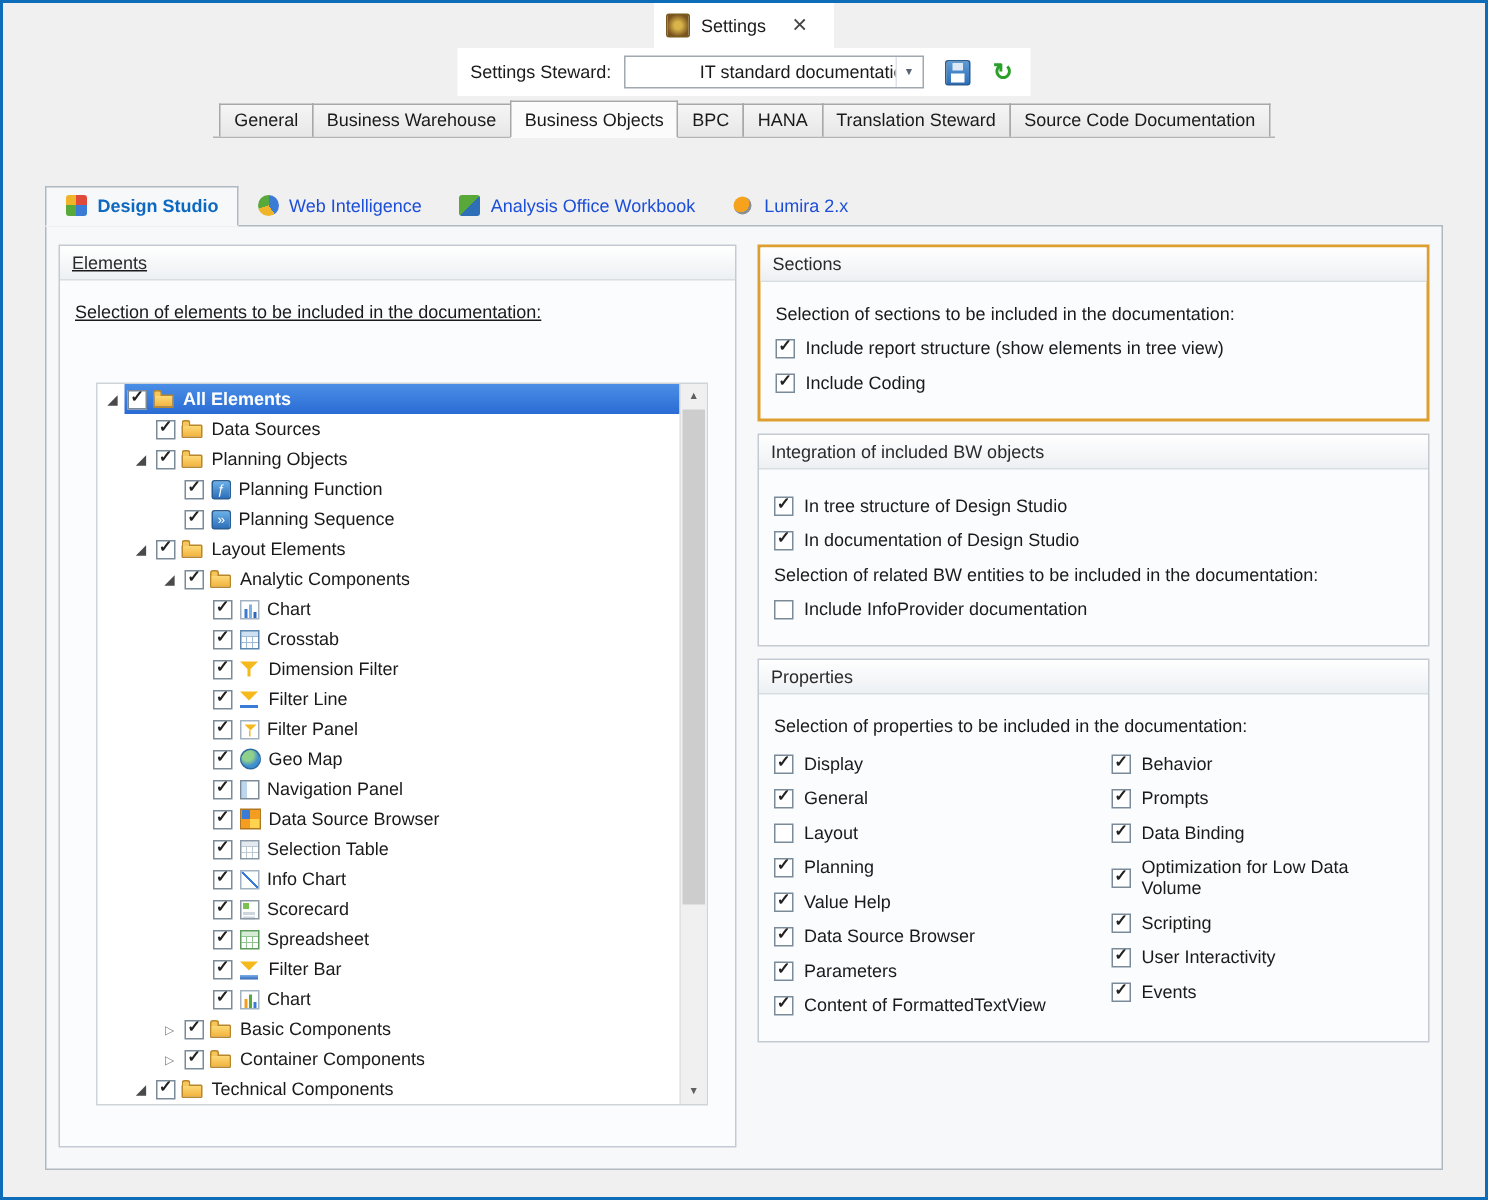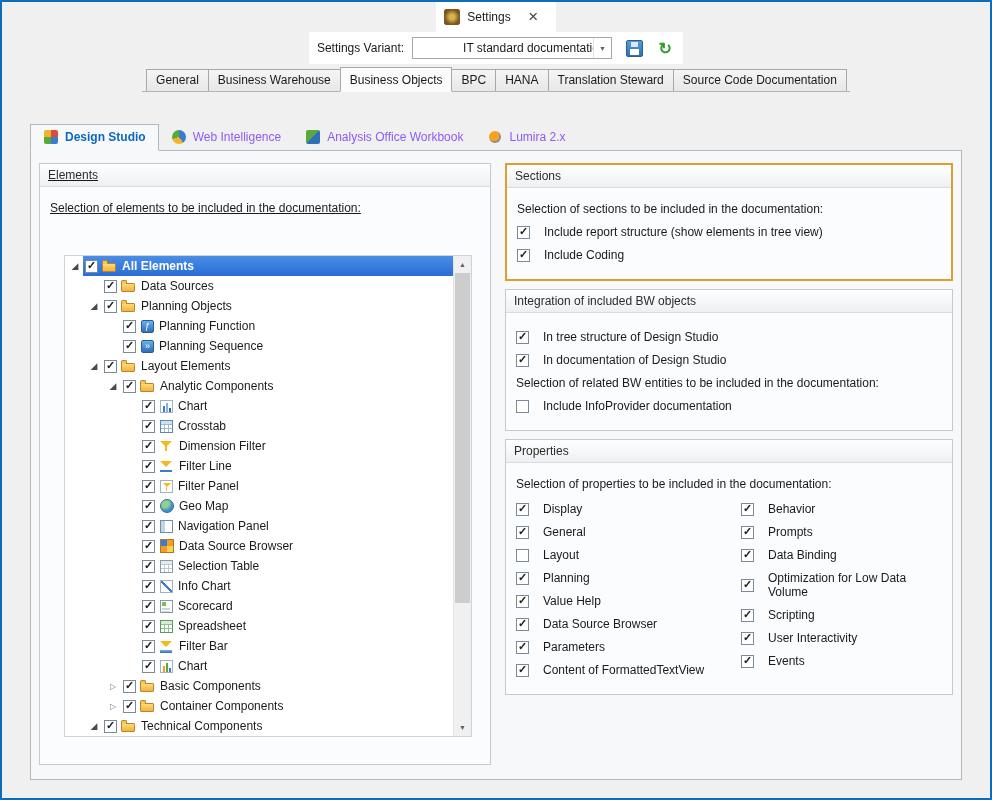--- a/index.html
+++ b/index.html
@@ -26,41 +26,41 @@
   .icon-refresh::after{content:"↻";}
 
   
   .tabstrip{background:#f0f0f0;display:flex;align-items:flex-end;padding:3px 4px 0;border-bottom:1px solid #b4b4b4;flex:none;}
   .tab{background:linear-gradient(#f5f5f5,#e7e7e7);border:1px solid #a8a8a8;border-bottom:none;padding:3px 9px 4px;margin-right:-1px;white-space:nowrap;}
   .tab.selected{background:#fbfbfb;padding-top:5px;margin-bottom:-1px;border-bottom:1px solid #fbfbfb;z-index:2;position:relative;}
 
   
   .tabpage{flex:1;display:flex;flex-direction:column;padding:12px 28px 18px;min-height:0;}
   .subtabs{display:flex;align-items:flex-end;flex:none;margin-top:20px;}
-  .subtab{display:flex;align-items:center;gap:6px;padding:4px 12px 5px;white-space:nowrap;color:#8b5cf6;}
+  .subtab{display:flex;align-items:center;gap:6px;padding:4px 12px 5px;white-space:nowrap;color:#1d4ed8;}
   .subtab.selected{background:#f7f8f9;border:1px solid #b0b8c0;border-bottom:1px solid #f7f8f9;margin-bottom:-1px;z-index:2;position:relative;color:#0d68c1;font-weight:bold;}
   .subtab-icon{width:16px;height:16px;flex:none;position:relative;}
   .si-design-studio::before{content:"";position:absolute;inset:1px;border-radius:2px;background:conic-gradient(#e04a3a 0 25%,#3a7bd5 0 50%,#58a83a 0 75%,#f0b42a 0);}
   .si-web-intelligence::before{content:"";position:absolute;inset:1px;border-radius:50%;background:conic-gradient(#3a7bd5 0 40%,#f0b42a 0 70%,#58a83a 0);}
   .si-analysis-office::before{content:"";position:absolute;inset:1px;border-radius:2px;background:linear-gradient(135deg,#58a83a 0 50%,#2f6fb8 50%);}
   .si-lumira::before{content:"";position:absolute;inset:2px;border-radius:50%;background:radial-gradient(circle at 40% 40%,#f6a21d 55%,#8a8f94 56%);}
 
   .subpanel{flex:1;border:1px solid #b0b8c0;background:#f7f8f9;padding:12px 8px 14px;display:flex;gap:14px;min-height:0;box-sizing:border-box;}
 
   
   .group{border:1px solid #c3cad1;background:#fbfcfd;display:flex;flex-direction:column;box-sizing:border-box;}
   .group-header{background:linear-gradient(#ffffff,#edf0f3);border-bottom:1px solid #d8dde2;padding:4px 8px;flex:none;color:#2b2b2b;}
   .group-body{padding:8px 10px;flex:1;min-height:0;}
   .group-sections{border:2px solid var(--hl,#dd9f2f);}
   .left-col{width:452px;flex:none;display:flex;text-decoration:underline;}
   .left-col .group{flex:1;}
   .right-col{flex:1;display:flex;flex-direction:column;gap:8px;min-width:0;}
 
   .desc{margin:6px 0 2px;}
-  .chk-row{display:flex;align-items:center;gap:14px;margin:9px 0;}
+  .chk-row{display:flex;align-items:center;gap:7px;margin:9px 0;}
   .cb{width:13px;height:13px;box-sizing:border-box;border:1px solid #7b8a99;background:#fff;display:inline-flex;align-items:center;justify-content:center;flex:none;}
   .cb.checked::after{content:"✓";font-size:11px;font-weight:bold;color:#222;line-height:1;margin-top:-1px;}
   .radio-row{display:flex;gap:16px;margin:4px 0 6px 20px;}
   .radio-item{display:flex;align-items:center;gap:5px;}
   .radio{width:13px;height:13px;box-sizing:border-box;border:1px solid #7b8a99;border-radius:50%;background:#fff;display:inline-flex;align-items:center;justify-content:center;flex:none;}
   .radio.selected::after{content:"";width:5px;height:5px;border-radius:50%;background:#333;}
 
   .props-cols{display:flex;}
   .props-col1{width:225px;flex:none;}
   .props-col2{flex:1;}
@@ -113,21 +113,21 @@
 <div class="window">
 
   <div class="titlebar">
     <span class="app-icon"></span>
     <span class="title-text">Settings</span>
     <span class="tb-spacer"></span>
     <span class="close-btn">×</span>
   </div>
 
   <div class="toolbar">
-    <span>Settings Variant:</span>
+    <span>Settings Steward:</span>
     <div class="combo">
       <span class="combo-value">IT standard documentation</span>
       <span class="combo-btn"></span>
     </div>
     <span class="icon-save"></span>
     <span class="icon-refresh"></span>
   </div>
 
   <div class="tabstrip" id="main-tabs">
   <div class="tab">

